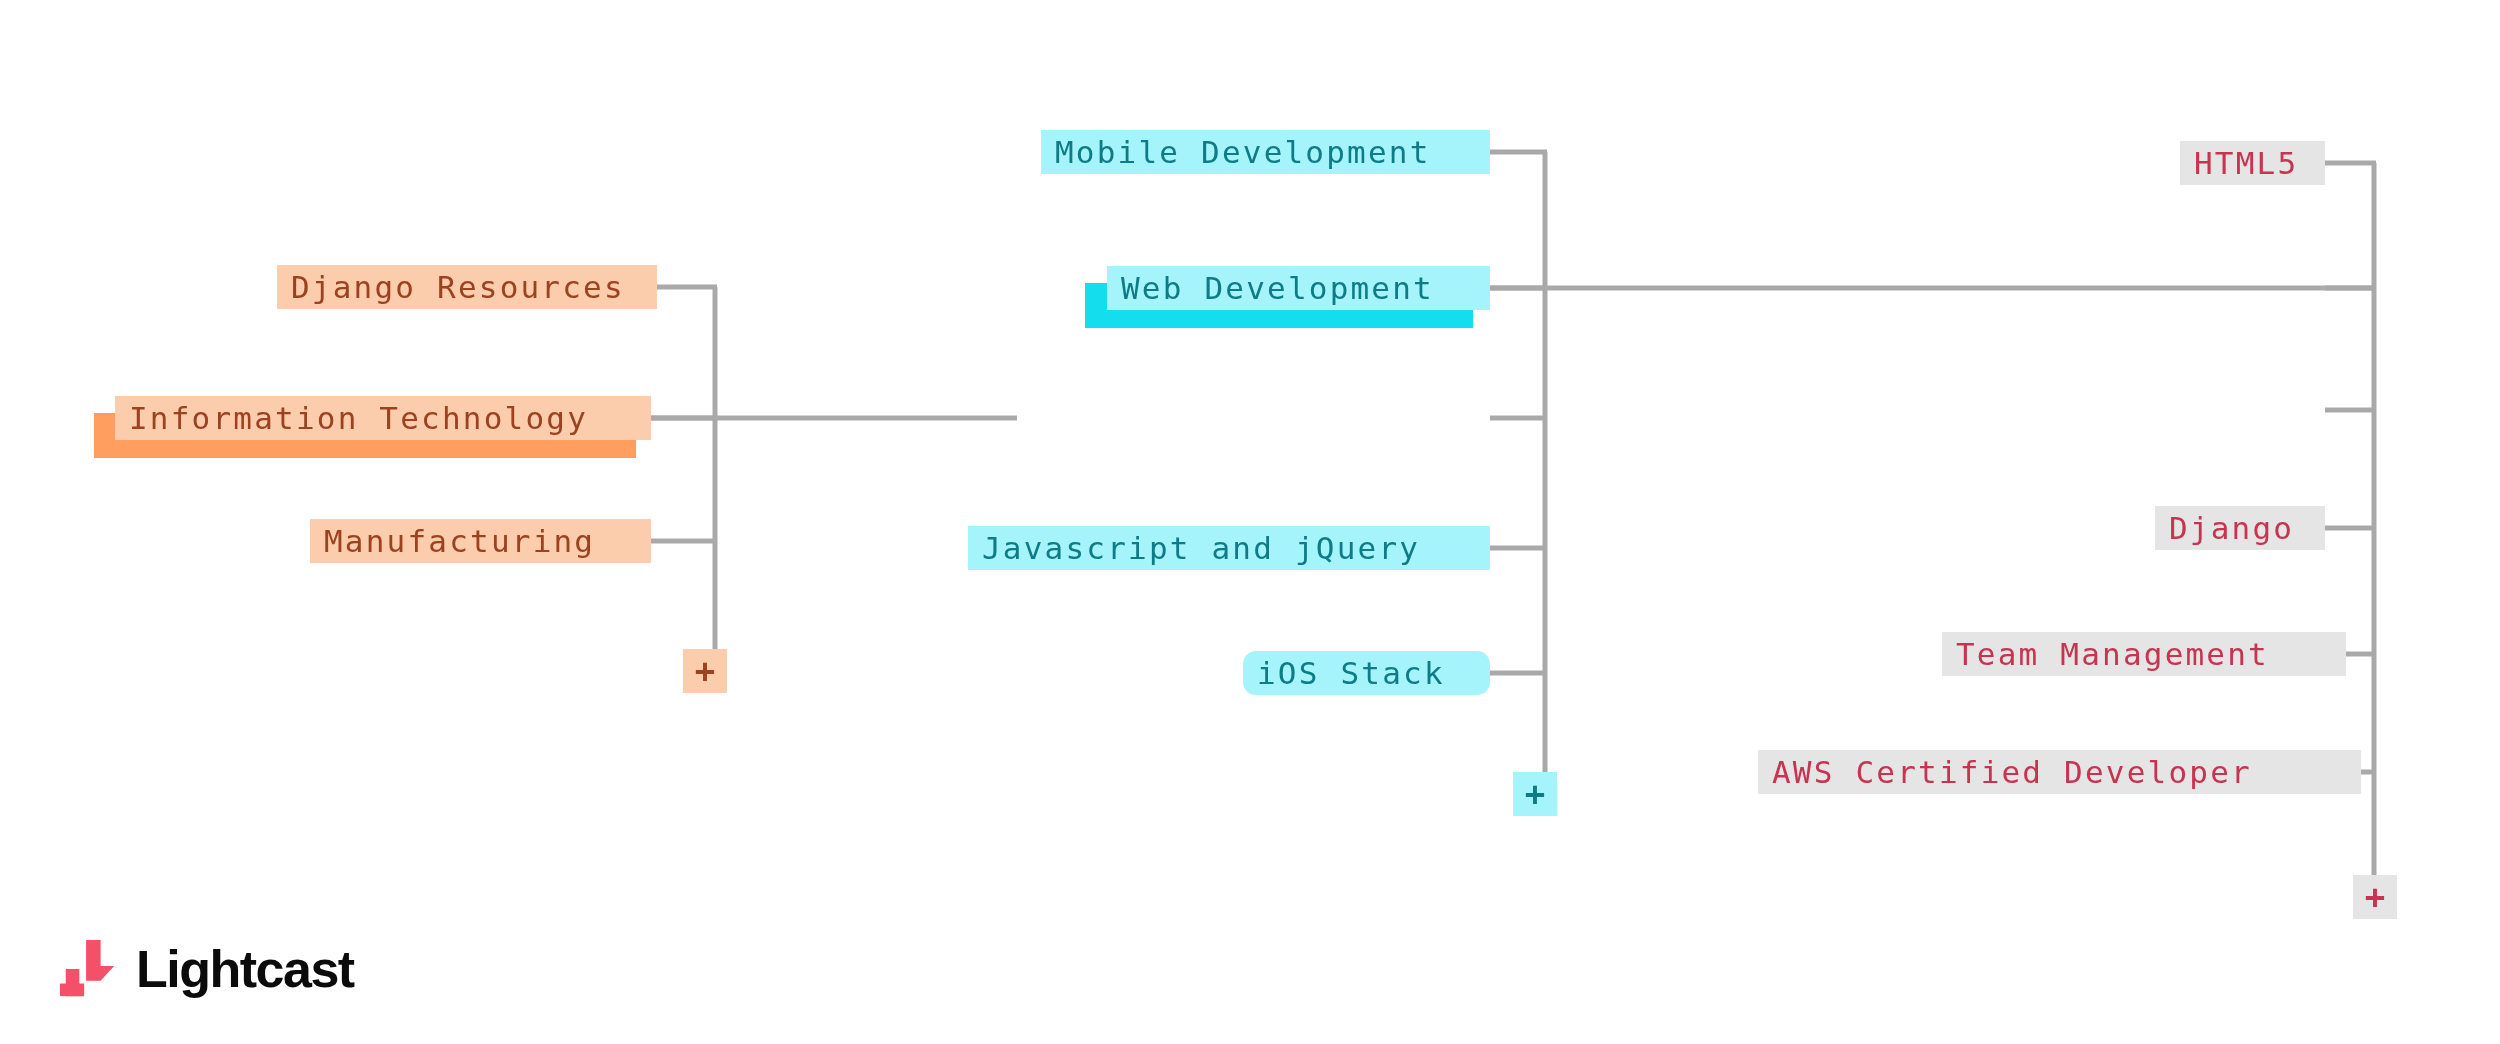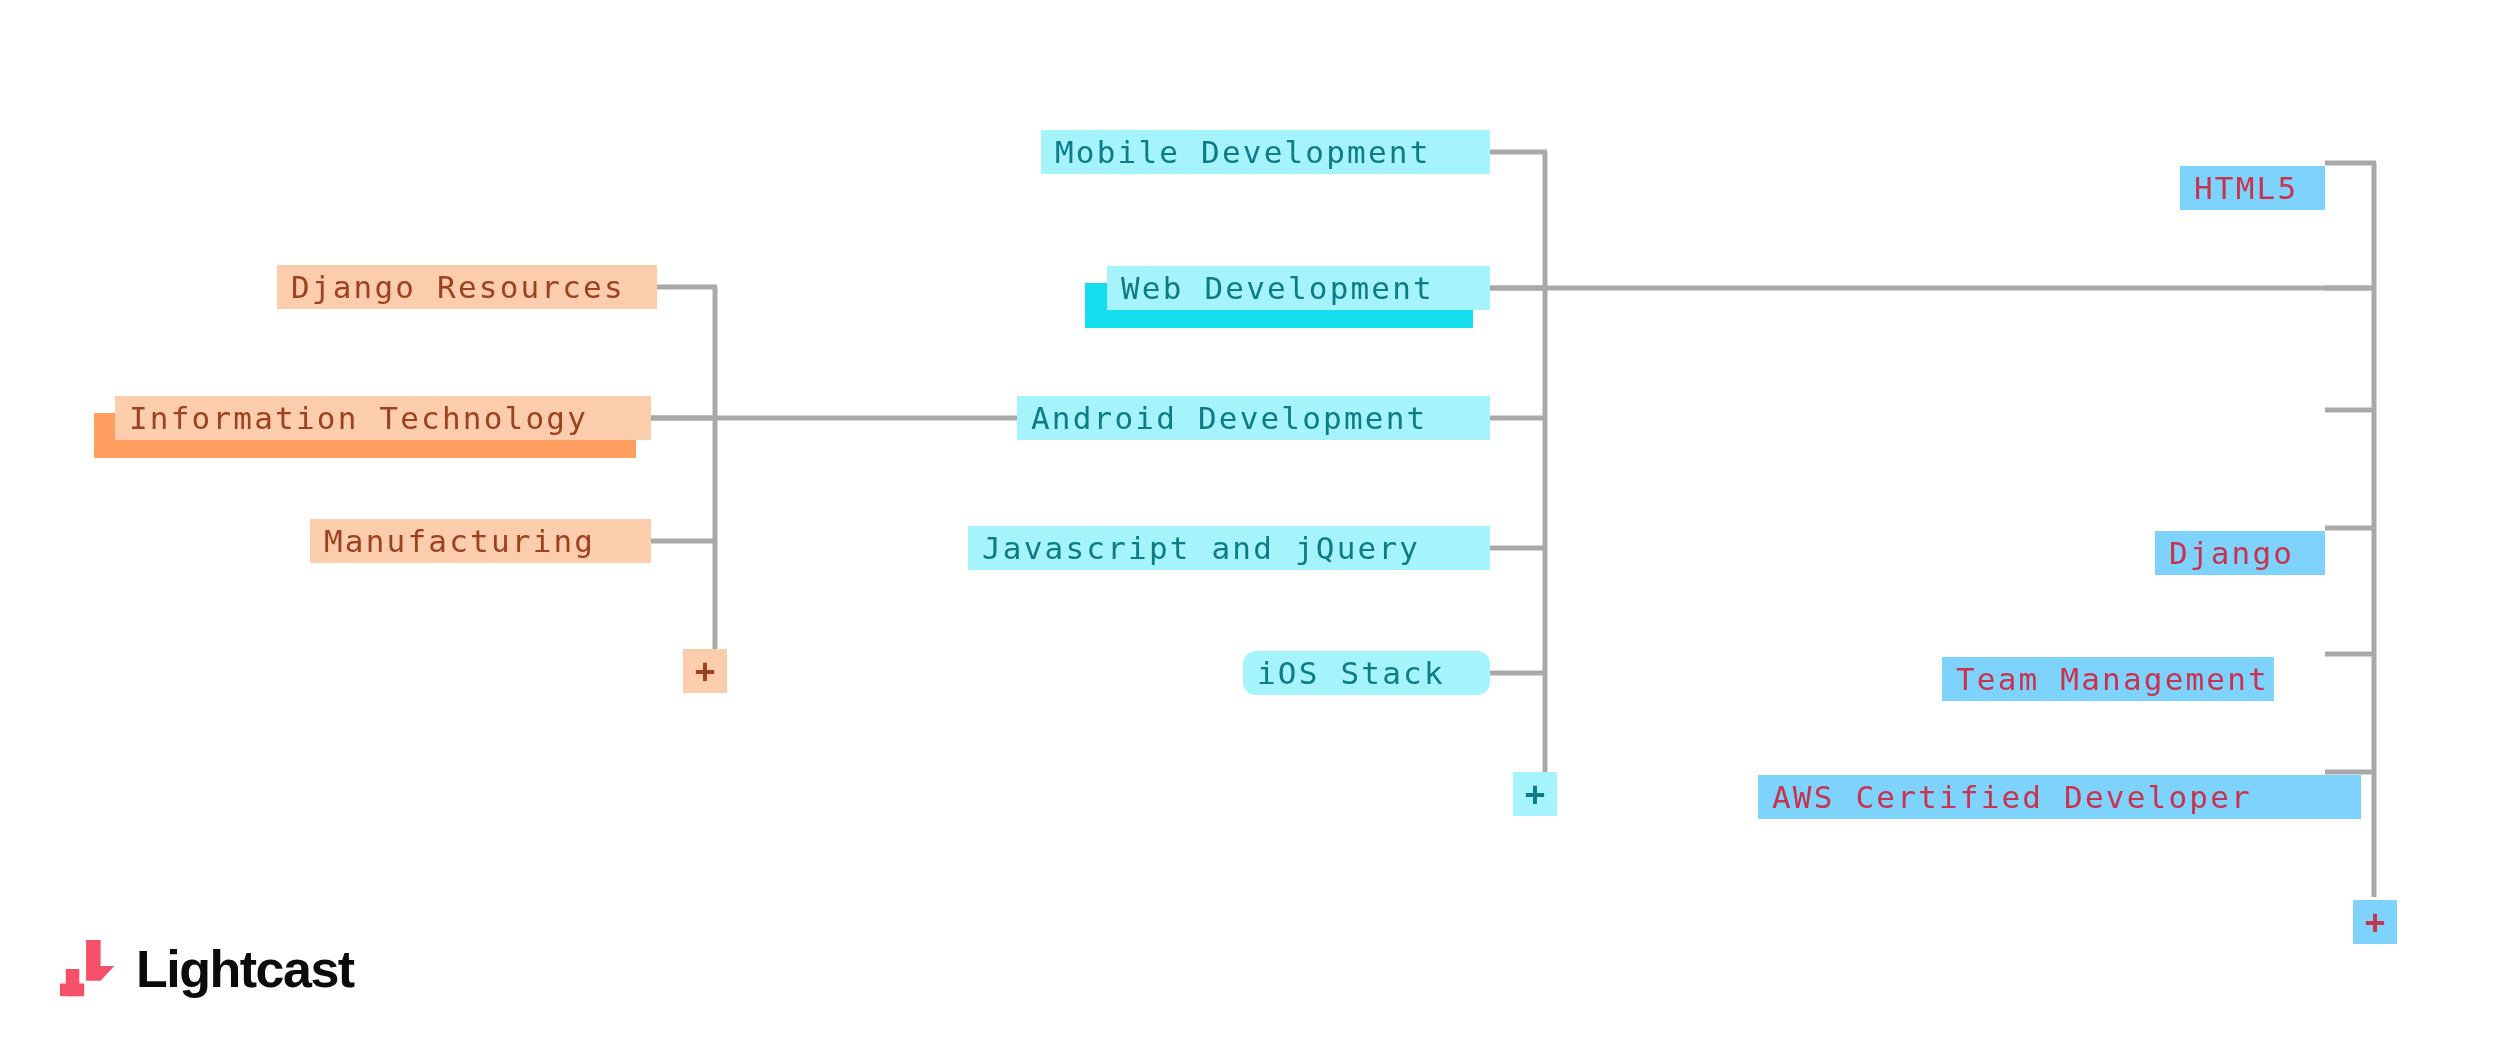--- a/index.html
+++ b/index.html
@@ -58,21 +58,21 @@
     z-index: 2;
   }
 
   
   .fam-orange       { background: #FCCDAC; color: #9C4221; }
   .fam-orange-solid { background: #FF9E5E; }
 
   .fam-cyan         { background: #A5F3FB; color: #0E7C86; }
   .fam-cyan-solid   { background: #14DDEE; }
 
-  .fam-pink         { background: #7dd3fc; color: #C83350; margin-top: 25px; }
+  .fam-pink         { background: #e5e5e5; color: #C83350; }
 
   
   .plus-btn {
     position: absolute;
     width: 44px;
     height: 44px;
     display: flex;
     align-items: center;
     justify-content: center;
     font-size: 34px;
@@ -158,23 +158,20 @@
 
   <div class="node fam-cyan" style="left:1041px; top:130px; width:449px;">
     <span class="node-label">Mobile Development</span>
   </div>
 
   <div class="shadow-slab fam-cyan-solid" style="left:1085px; top:283px; width:388px; height:45px;"></div>
   <div class="node fam-cyan" style="left:1107px; top:266px; width:383px;">
     <span class="node-label">Web Development</span>
   </div>
 
-  <div class="node fam-cyan" style="left:1017px; top:396px; width:473px;">
-    <span class="node-label">Android Development</span>
-  </div>
 
   <div class="node fam-cyan" style="left:968px; top:526px; width:522px;">
     <span class="node-label">Javascript and jQuery</span>
   </div>
 
   <div class="node fam-cyan" style="left:1243px; top:651px; width:247px;border-radius:13px;">
     <span class="node-label">iOS Stack</span>
   </div>
 
   <div class="plus-btn fam-cyan" style="left:1513px; top:772px;">
@@ -184,21 +181,21 @@
   <div class="node fam-pink" style="left:2180px; top:141px; width:145px;">
     <span class="node-label">HTML5</span>
   </div>
 
 
 
   <div class="node fam-pink" style="left:2155px; top:506px; width:170px;">
     <span class="node-label">Django</span>
   </div>
 
-  <div class="node fam-pink" style="left:1942px; top:632px; width:332px;">
+  <div class="node fam-pink" style="left:1942px; top:632px; width:404px;">
     <span class="node-label">Team Management</span>
   </div>
 
   <div class="node fam-pink" style="left:1758px; top:750px; width:603px;">
     <span class="node-label">AWS Certified Developer</span>
   </div>
 
   <div class="plus-btn fam-pink" style="left:2353px; top:875px;">
     <span class="node-label">+</span>
   </div>

